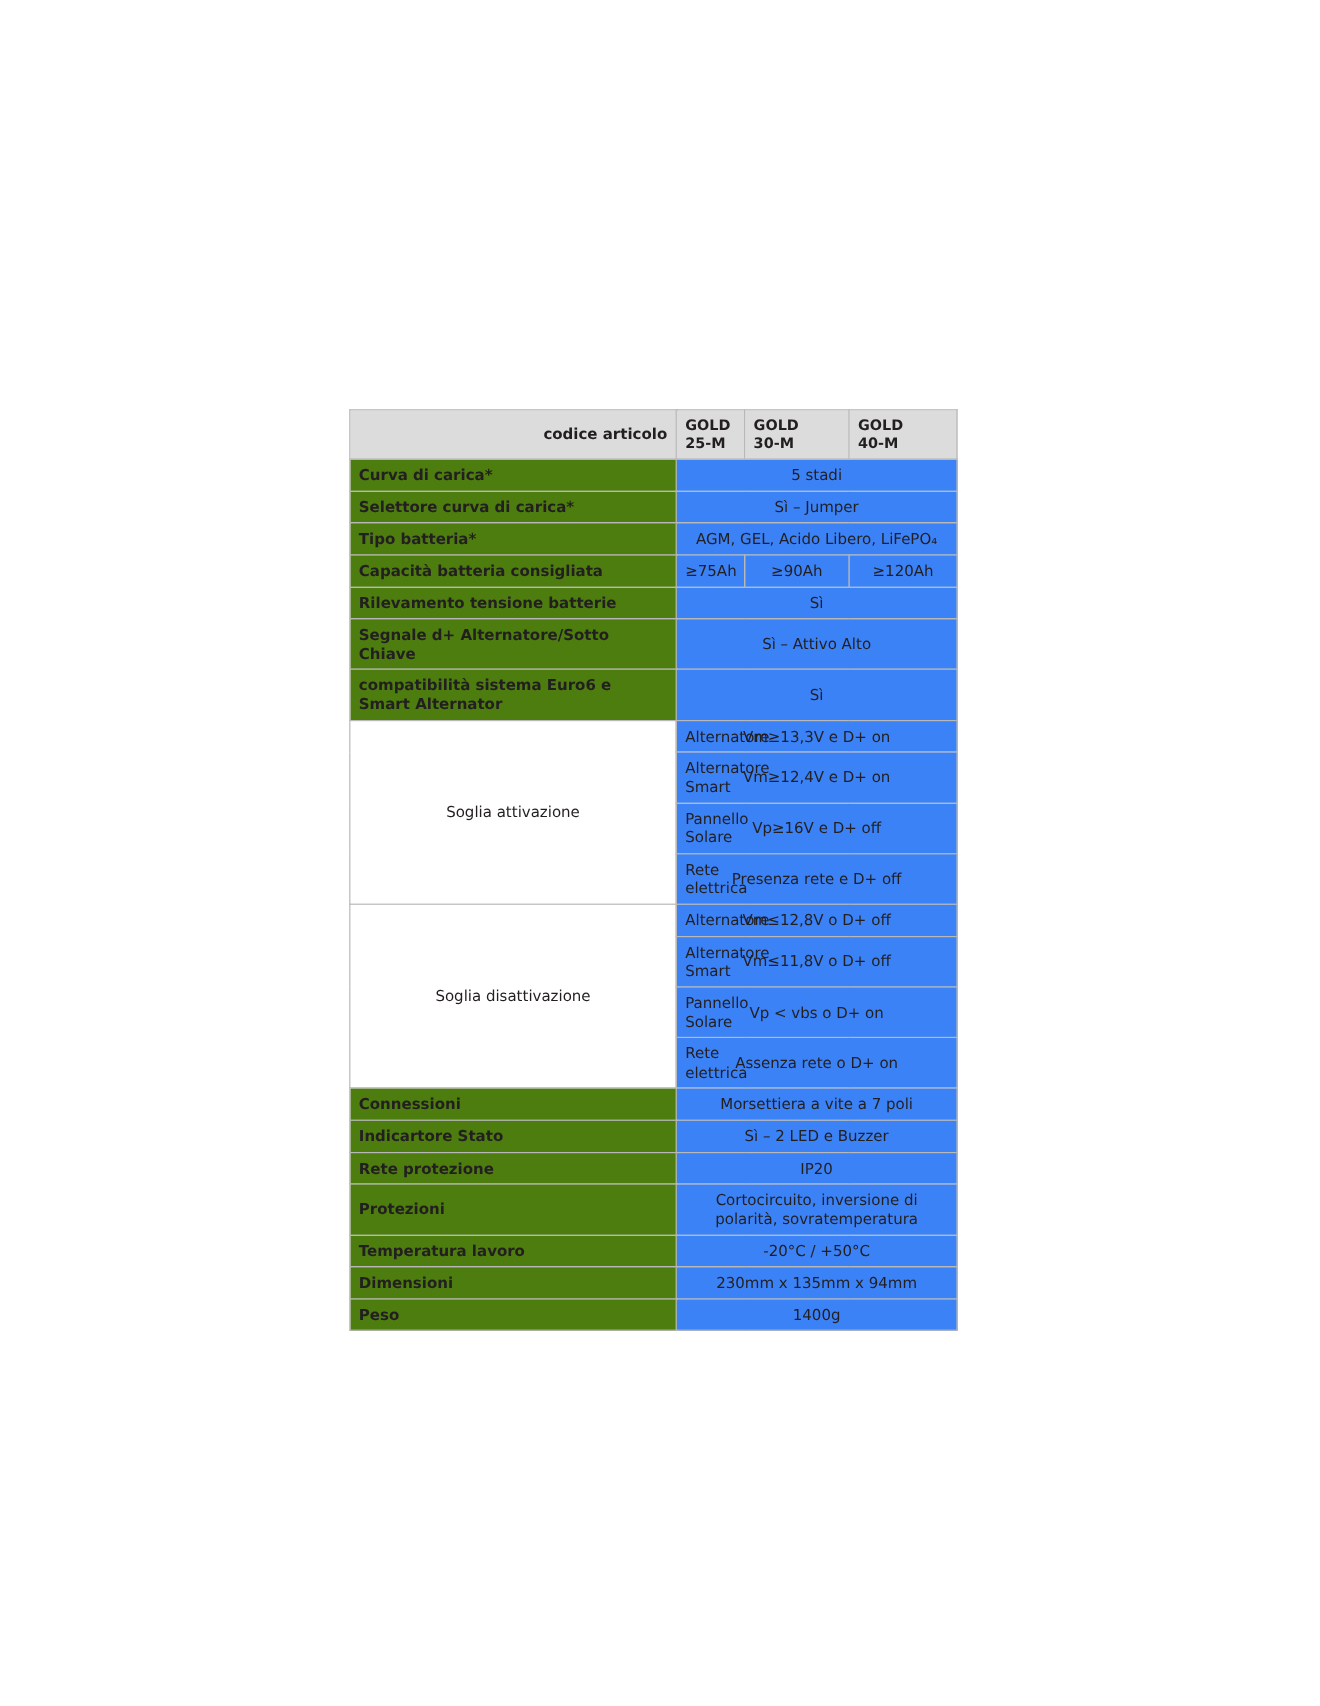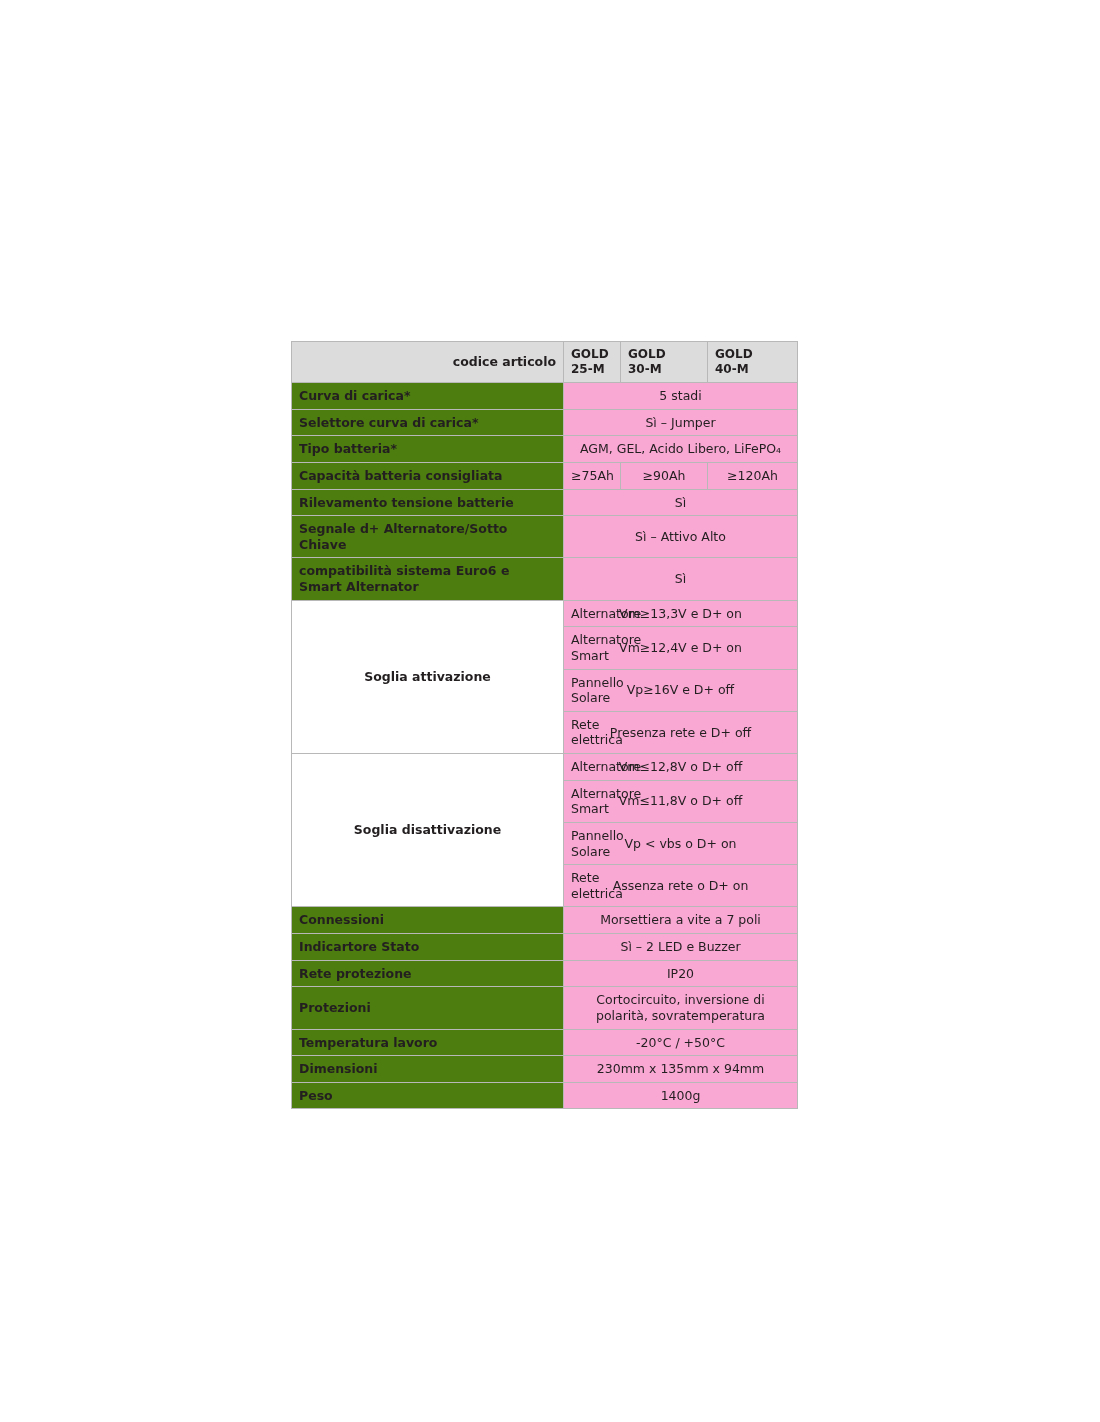--- a/index.html
+++ b/index.html
@@ -45,32 +45,32 @@
     font-size: 12px;
     white-space: pre-line;
   }
   .label {
     text-align: left;
     font-weight: bold;
     background: #4d7c0f;
   }
   .label-group {
     text-align: center;
-    font-weight: bold;
+    font-weight: normal;
     background: #ffffff;
   }
   .sub {
     text-align: right;
     font-weight: normal;
     background: #ffffff;
   }
   .val {
     text-align: center;
     font-weight: normal;
-    background: #f9a8d4;
+    background: #3b82f6;
     margin-top: 48px;
   }
   .w-label { width: 272px; }
   .w-sub   { width: 0px; }
   .w-c1    { width: 57px; }
   .w-c2    { width: 87px; }
   .w-c3    { width: 90px; }
 </style>
 </head>
 <body>

